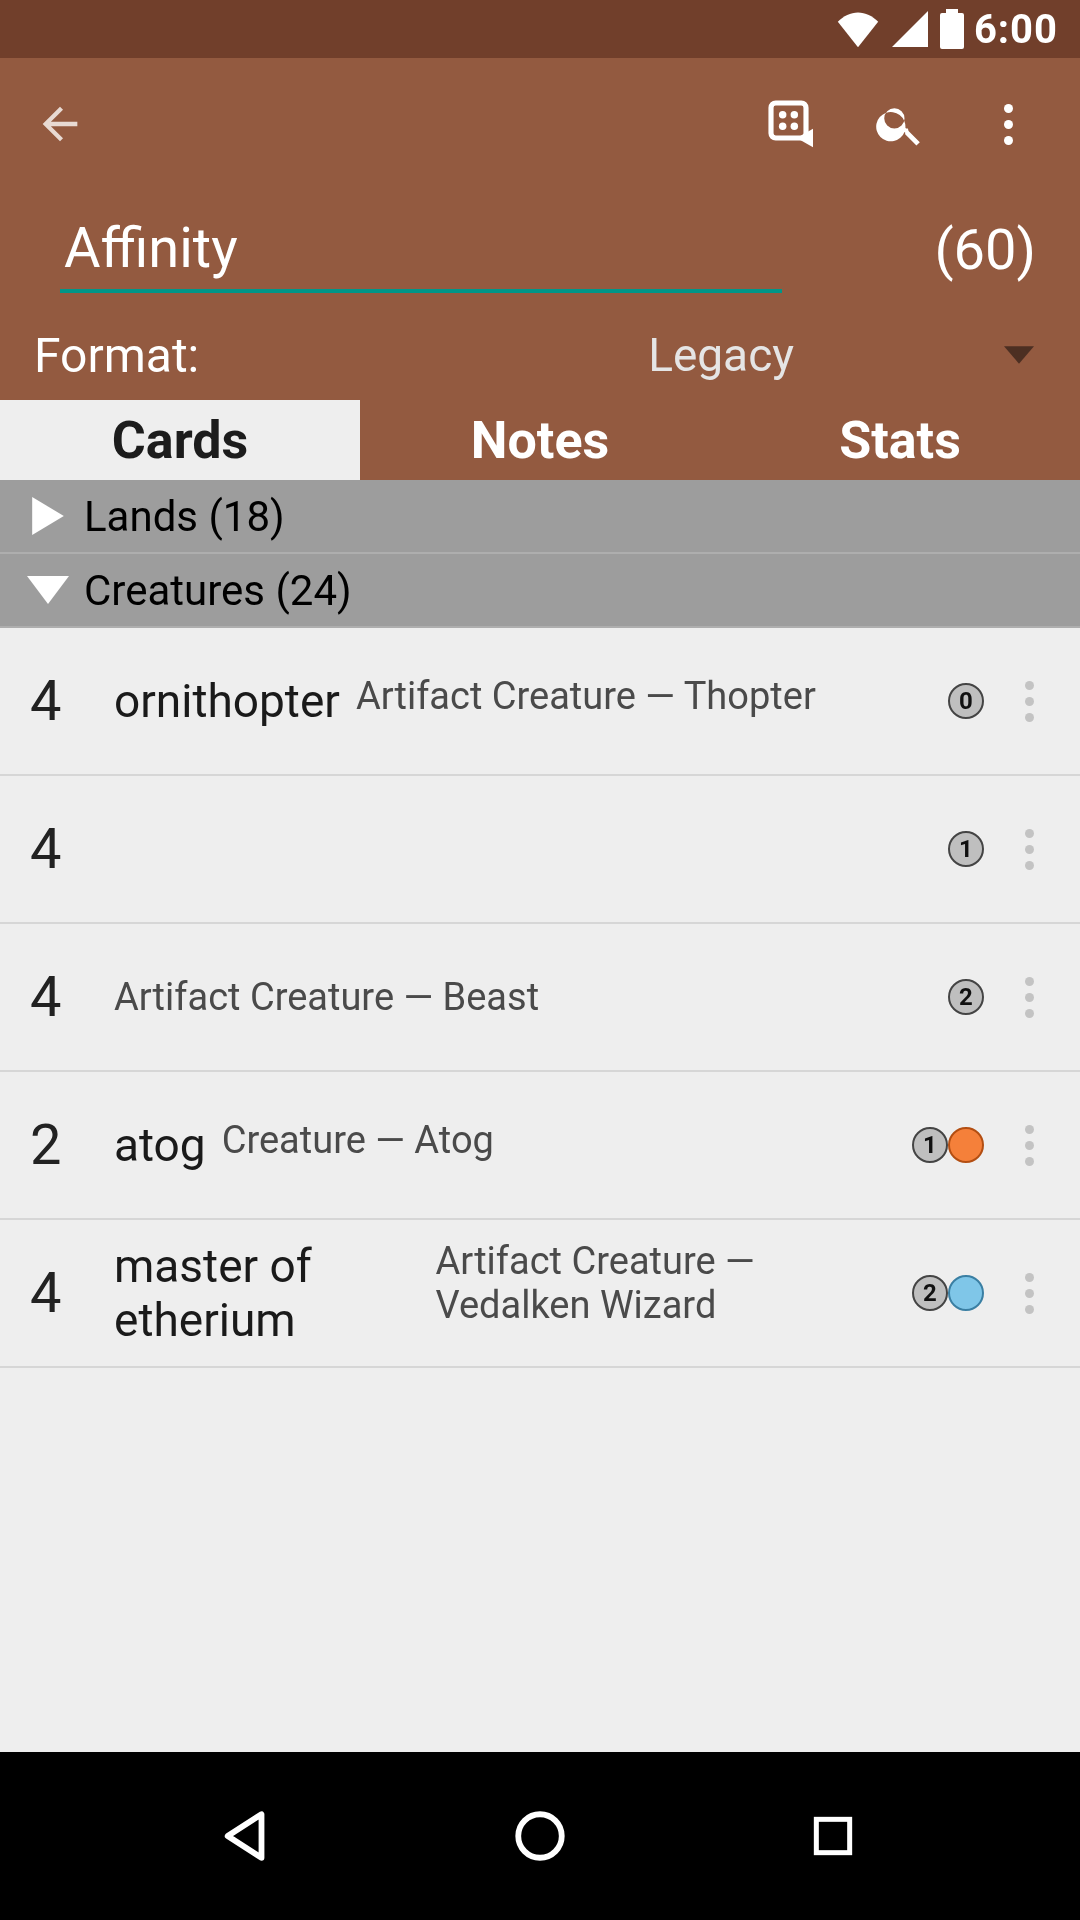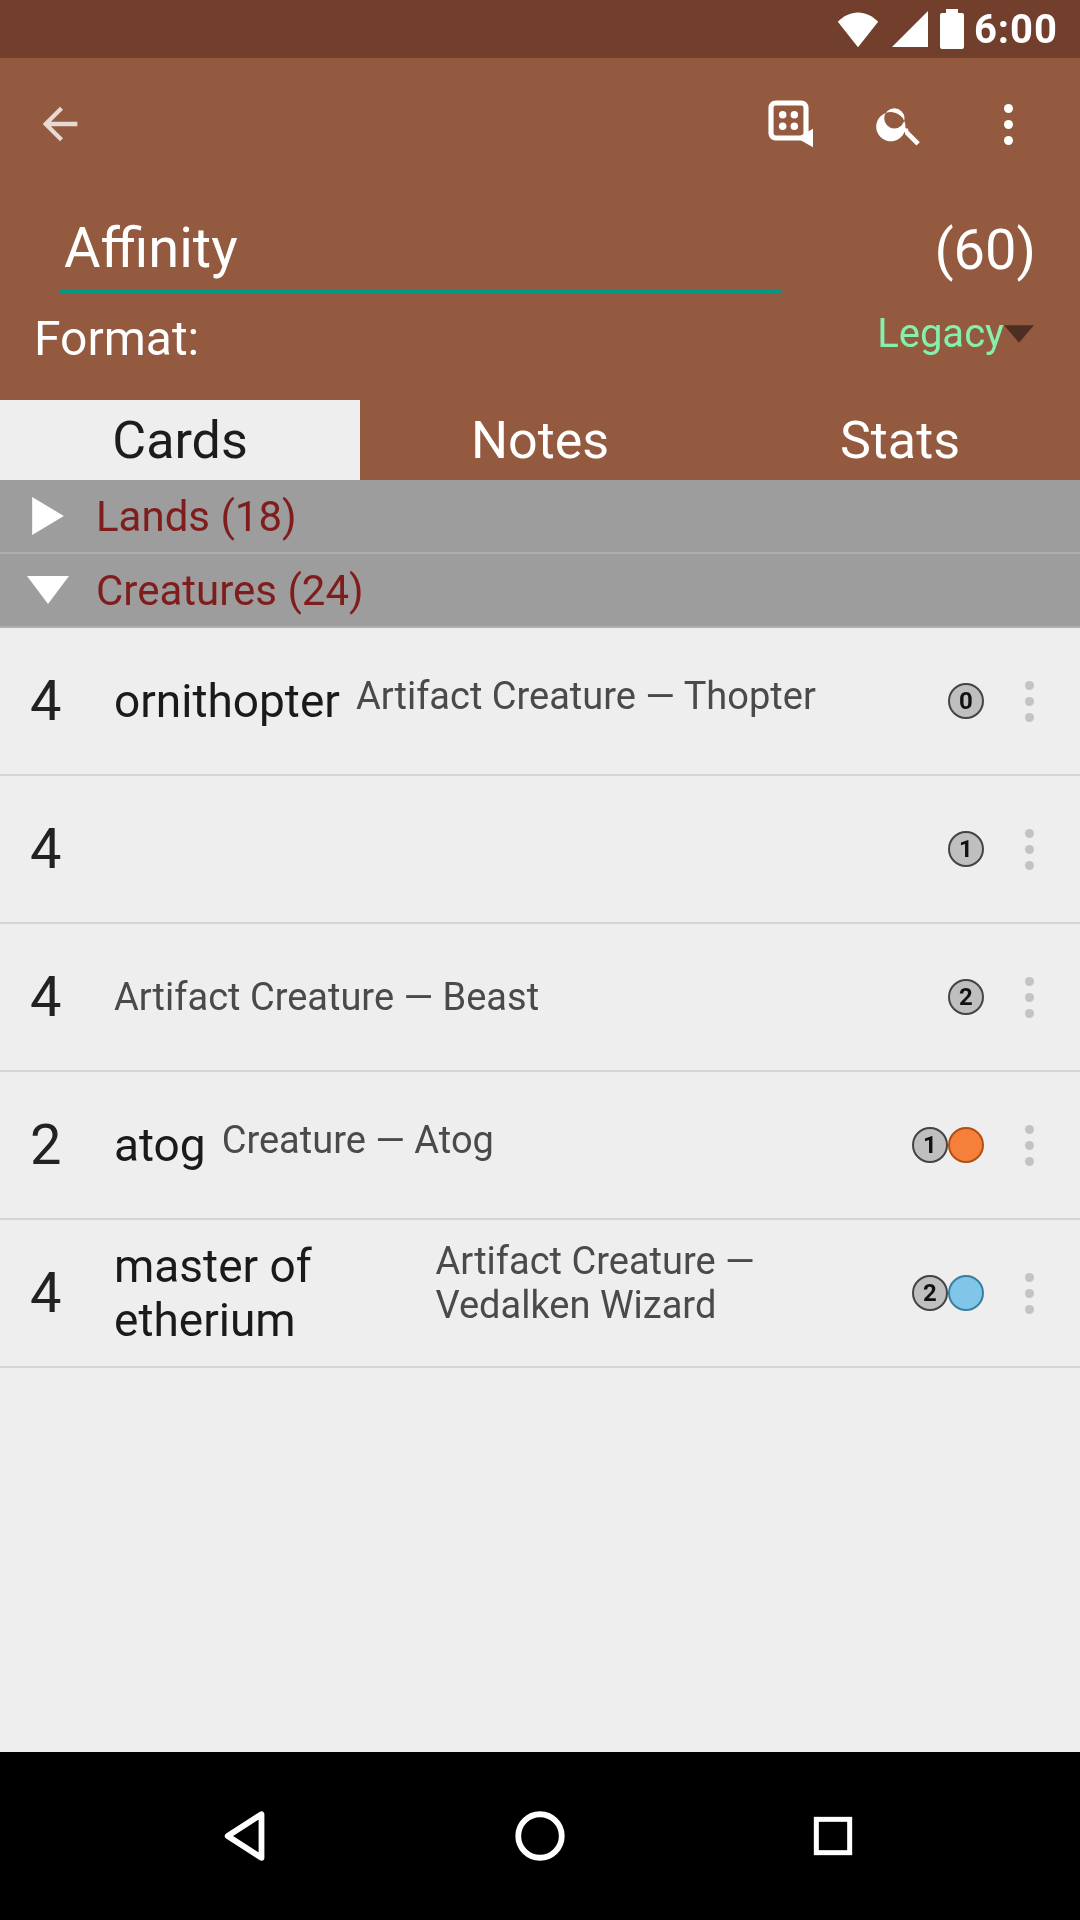--- a/index.html
+++ b/index.html
@@ -10,32 +10,32 @@
 .statusbar svg{fill:#fff}
 .appbar{background:#935a40;height:422px;display:flex;flex-direction:column}
 .appbar-row1{height:132px;display:flex;align-items:center;padding:0 18px}
 .appbar-row1 .back{width:84px;height:84px;display:flex;align-items:center;justify-content:center}
 .appbar-row1 .spacer{flex:1}
 .appbar-row1 .iconbtn{width:108px;height:84px;display:flex;align-items:center;justify-content:center}
 .appbar-row2{height:120px;display:flex;align-items:center;padding:0 44px 0 60px}
 .deckname{flex:0 0 608px;height:86px;border:none;background:transparent;border-bottom:4px solid #009688;font-size:56px;color:#fff;font-weight:400;padding:0 4px;outline:none}
 .deckname::placeholder{color:#e6d8d1}
 .count{font-size:56px;color:#fff;margin-left:auto}
-.appbar-row3{height:90px;display:flex;align-items:flex-start;padding:0 46px 0 34px;gap:28px}
+.appbar-row3{height:90px;display:flex;align-items:center;padding:0 46px 0 34px;gap:28px}
 .formatlbl{font-size:48px;color:#fff}
 .format-spacer{flex:1}
-.format-select{font-size:40px;color:#86efac;display:flex;align-items:center;}
+.format-select{font-size:46px;color:#e5e5e5;display:flex;align-items:center;gap:210px}
 .format-select svg{fill:#4c2f22}
 .tabs{height:80px;display:flex;background:#935a40}
-.tab{flex:1;display:flex;align-items:center;justify-content:center;font-size:52px;color:#fff;font-weight:400}
+.tab{flex:1;display:flex;align-items:center;justify-content:center;font-size:52px;color:#fff;font-weight:700}
 .tab.active{background:#eeeeee;color:#1c1c1c}
 .section{height:74px;background:#9d9d9d;display:flex;align-items:center;padding:0 18px;border-bottom:2px solid #aeaeae}
 .section:last-of-type{border-bottom:none}
 .section .tri{width:60px;display:flex;justify-content:center}
-.section .lbl{font-size:42px;color:#7f1d1d;margin-left:18px}
+.section .lbl{font-size:42px;color:#000000;margin-left:6px}
 .cardrow{height:148px;background:#eeeeee;border-bottom:2px solid #d6d6d6;display:flex;align-items:center;padding:0 26px 0 30px}
 .cardrow .qty{width:84px;font-size:56px;color:#222;text-align:left}
 .cardrow .info{flex:1;display:flex;flex-direction:row;justify-content:flex-start;gap:16px}
 .cardrow .name{font-size:46px;color:#1a1a1a}
 .cardrow .type{font-size:38px;color:#4a4a4a}
 .cardrow .cost{display:flex;gap:0;align-items:center}
 .cardrow .mana{width:36px;height:36px;border-radius:50%;background:#bfbfbf;border:2px solid #444;display:flex;align-items:center;justify-content:center;font-size:24px;font-weight:700;color:#111}
 .cardrow .mana.red{background:#f5803a;border-color:#b34e12}
 .cardrow .mana.blue{background:#7fc6e8;border-color:#3a7fa3}
 .cardrow .menu{width:50px;height:64px;display:flex;align-items:center;justify-content:center;margin-left:20px}

